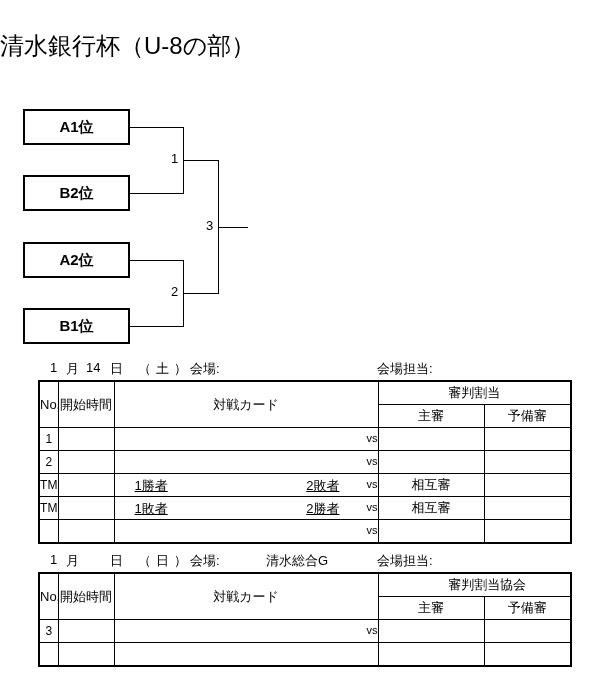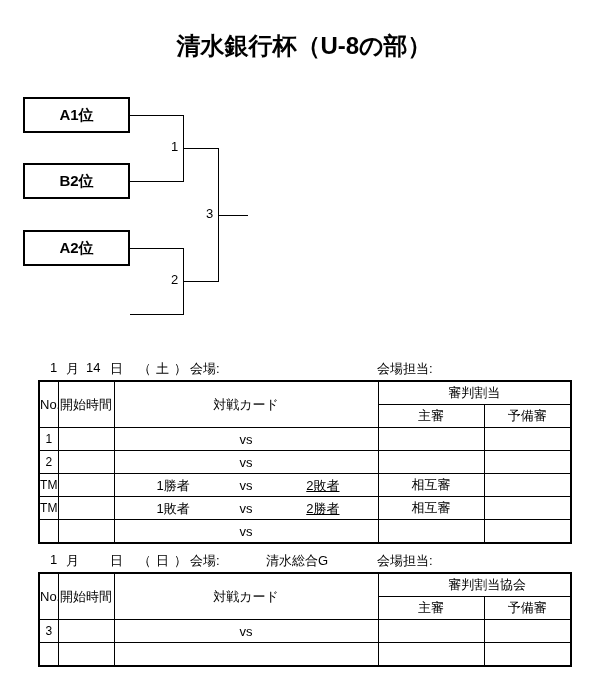--- a/index.html
+++ b/index.html
@@ -15,32 +15,32 @@
     color: #000000;
     overflow: hidden;
   }
 
   
   #page-title {
     position: absolute;
     left: 0;
     top: 30px;
     width: 608px;
-    text-align: center;
+    text-align: left;
     font-size: 24px;
-    font-weight: bold;
+    font-weight: normal;
     letter-spacing: 0px;
     white-space: nowrap;
   }
 
   
   #bracket {
     position: absolute;
     left: 0;
-    top: 0;
+    top: 12px;
     width: 608px;
     height: 350px;
   }
   .seed-box {
     position: absolute;
     left: 23px;
     width: 107px;
     height: 36px;
     border: 2px solid #000000;
     box-sizing: border-box;
@@ -131,31 +131,32 @@
 
   .cell-no   { font-size: 12px; }
   .cell-time { }
 
   .card-cell {
     position: relative;
     height: 22px;
   }
   .card-cell .left {
     position: absolute;
-    left: 42px;
+    left: 20px;
     top: 3px;
     font-size: 13px;
+    text-decoration: underline;
   }
   .card-cell .mid {
     position: absolute;
     left: 0;
     right: 0;
     top: 4px;
-    text-align: center;
-    font-size: 13px;
+    text-align: right;
+    font-size: 11px;
   }
   .card-cell .right {
     position: absolute;
     right: 38px;
     top: 3px;
     font-size: 13px;
     text-decoration: underline;
   }
 </style>
 </head>
@@ -166,20 +167,23 @@
 <div id="bracket">
 
   <div class="seed-box seed-0">
     <span>A1位</span>
   </div>
   <div class="seed-box seed-1">
     <span>B2位</span>
   </div>
   <div class="seed-box seed-2">
     <span>A2位</span>
+  </div>
+  <div class="seed-box seed-3">
+    <span>B1位</span>
   </div>
 
   <div class="bline h" style="left:130px; top:115px; width:53px;"></div>
   <div class="bline h" style="left:130px; top:181px; width:53px;"></div>
   <div class="bline v" style="left:183px; top:115px; height:67px;"></div>
 
   <div class="bline h" style="left:130px; top:248px; width:53px;"></div>
   <div class="bline h" style="left:130px; top:314px; width:53px;"></div>
   <div class="bline v" style="left:183px; top:248px; height:67px;"></div>
 

